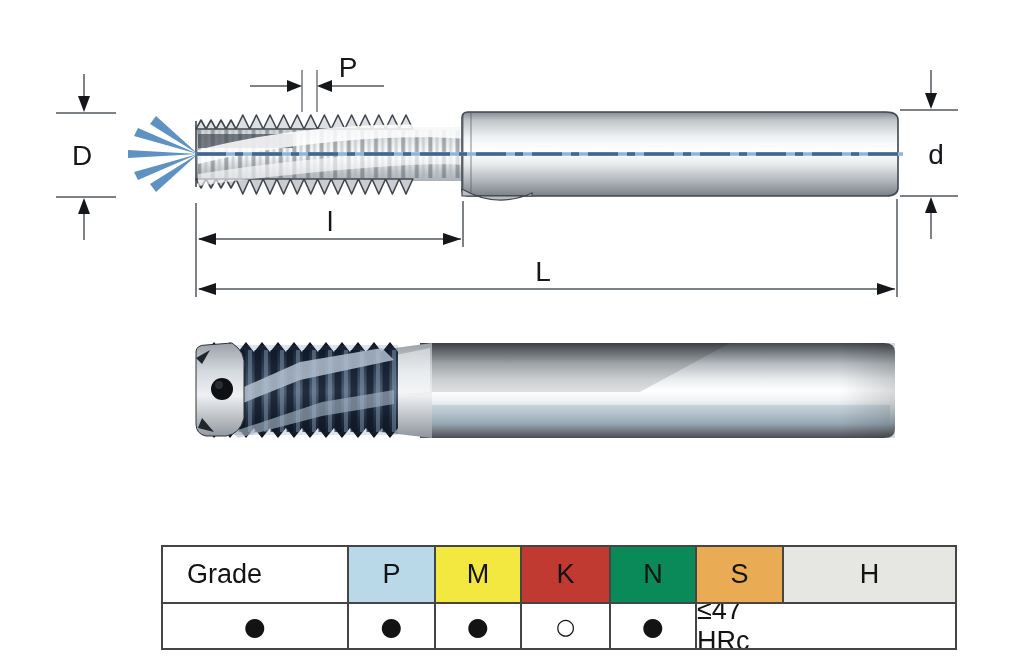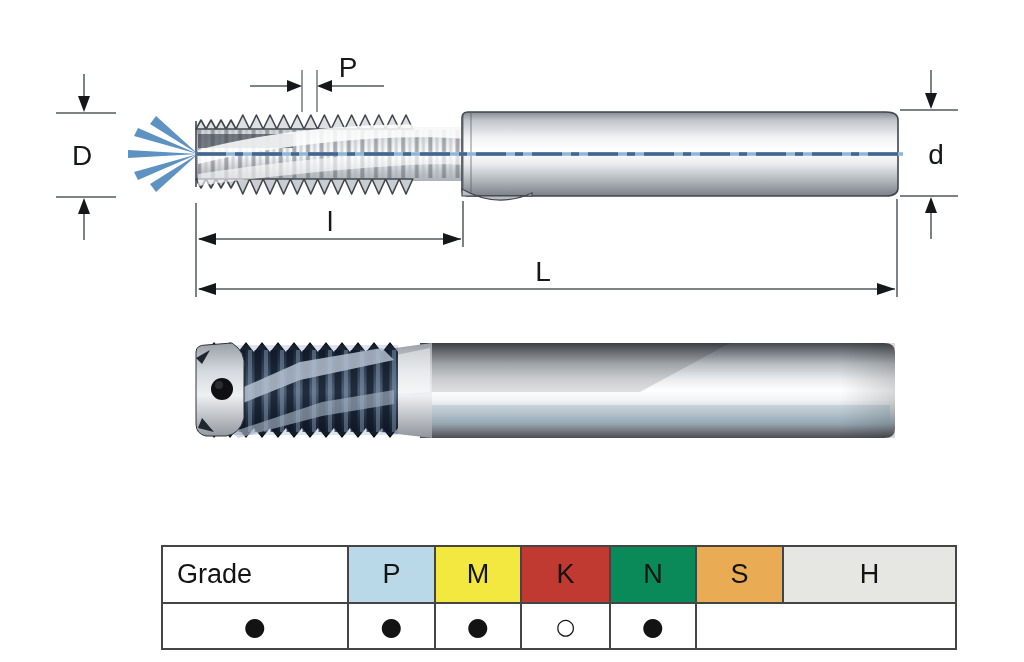--- a/index.html
+++ b/index.html
@@ -8,21 +8,21 @@
   svg{position:absolute;left:0;top:0;}
   .dim-label{font-family:"Liberation Sans",sans-serif;font-size:28px;fill:#15171a;}
   
   .tool-table{position:absolute;left:161px;top:545px;width:796px;height:105px;
       display:grid;grid-template-columns:186px 87px 86px 89px 86px 87px 1fr;
       grid-template-rows:57px 1fr;border:2px solid #454545;box-sizing:border-box;background:#fff;}
   .cell{border-right:2px solid #454545;display:flex;align-items:center;justify-content:center;
       font-size:27px;color:#131313;box-sizing:border-box;overflow:hidden;}
   .cell.hdr{border-bottom:2px solid #454545;}
   .cell.last{border-right:none;}
-  .cell.left{justify-content:flex-start;padding-left:14px;}
+  .cell.left{justify-content:flex-start;padding-left:24px;}
   .cell.marks{font-family:"DejaVu Sans",sans-serif;font-size:25px;}
   .cell.marks.open{font-size:22px;font-weight:bold;}
 </style>
 </head>
 <body>
 <div class="stage">
 
 <svg width="1024" height="500" viewBox="0 0 1024 500">
   <defs>
     <linearGradient id="gradBody" x1="0" y1="115" x2="0" y2="195" gradientUnits="userSpaceOnUse">
@@ -205,15 +205,16 @@
   <div class="cell hdr" style="background: rgb(193, 58, 49);">K</div>
   <div class="cell hdr" style="background: rgb(10, 138, 88);">N</div>
   <div class="cell hdr" style="background: rgb(233, 171, 84);">S</div>
   <div class="cell hdr last" style="background: rgb(230, 230, 227);">H</div>
 
   <div class="cell marks">●</div>
   <div class="cell marks">●</div>
   <div class="cell marks">●</div>
   <div class="cell marks open">○</div>
   <div class="cell marks">●</div>
+  <div class="cell last">≤47 HRc</div>
 </div>
 
 </div>
 
 </body></html>

